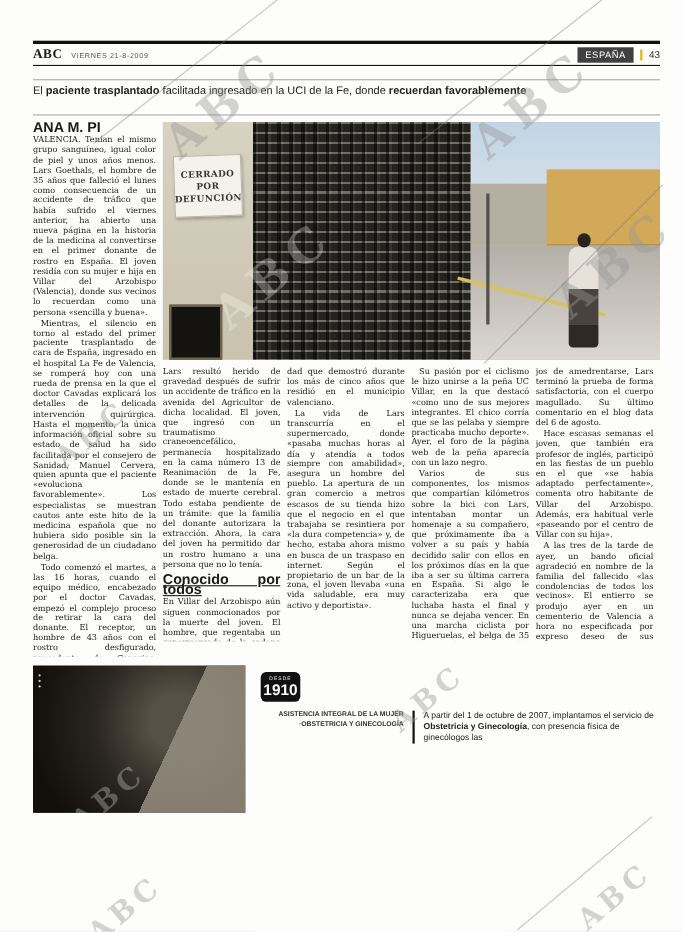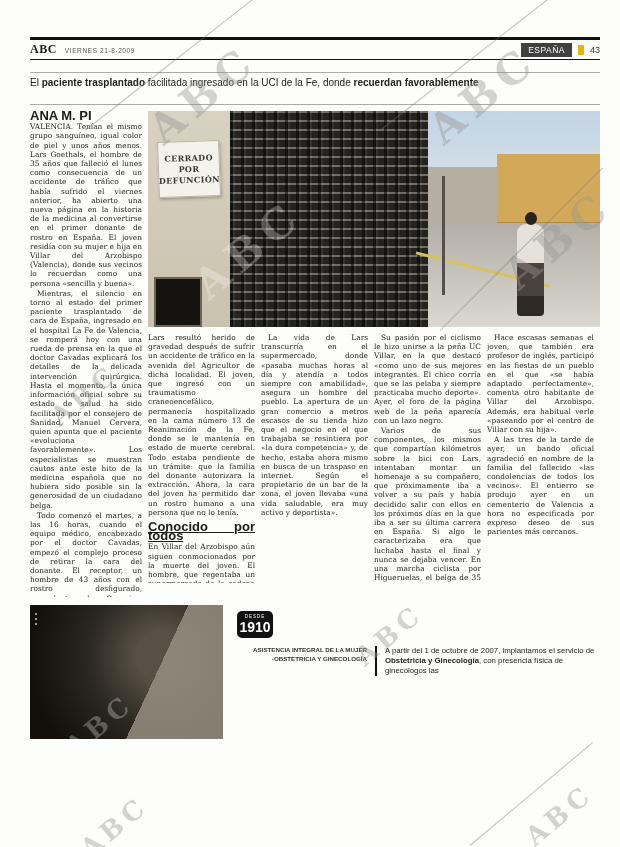--- a/index.html
+++ b/index.html
@@ -18,21 +18,21 @@
 
   
   .topline{margin-top:37px;height:3px;background:#111;}
   .hdr{display:flex;align-items:baseline;height:15px;margin-top:2px;}
   .brand{font-family:"Liberation Serif",serif;font-weight:bold;font-size:12px;letter-spacing:.5px;}
   .hdate{font-family:"Liberation Sans",sans-serif;font-size:6.5px;color:#555;margin-left:8px;letter-spacing:.6px;}
   .hsp{flex:1;}
   .badge-sec{background:#404040;color:#fff;font-family:"Liberation Sans",sans-serif;
              font-weight:normal;font-size:8.5px;padding:2px 7px;letter-spacing:.5px;}
   .pnum{font-family:"Liberation Sans",sans-serif;font-size:9px;color:#333;
-        border-left:6px solid #eab308;margin-left:6px;padding-left:6px;}
+        border-left:2px solid #eab308;margin-left:6px;padding-left:6px;}
   .hdrule{height:1px;background:#111;margin-top:2px;}
 
   
   .hl{margin-top:20px;line-height:37px;font-size:31px;letter-spacing:-.3px;}
   .hl .sans{font-family:"Liberation Sans",sans-serif;font-weight:800;letter-spacing:-.8px;}
   .subrule{height:1px;background:#aaa;margin-top:12px;}
   .subhead{font-family:"Liberation Sans",sans-serif;font-size:10px;color:#222;
            padding:4px 0 4px 0;}
   .subhead b{font-weight:800;}
 
@@ -164,27 +164,29 @@
           </div>
         </figure>
 
         <div class="cols4">
           <div class="col">
             <p class="para">Lars resultó herido de gravedad después de sufrir un accidente de tráfico en la avenida del Agricultor de dicha localidad. El joven, que ingresó con un traumatismo craneoencefálico, permanecía hospitalizado en la cama número 13 de Reanimación de la Fe, donde se le mantenía en estado de muerte cerebral. Todo estaba pendiente de un trámite: que la familia del donante autorizara la extracción. Ahora, la cara del joven ha permitido dar un rostro humano a una persona que no lo tenía.</p>
             <div class="crosshead">Conocido por todos</div>
             <p class="para">En Villar del Arzobispo aún siguen conmocionados por la muerte del joven. El hombre, que regentaba un supermercado de la cadena SUMA, era muy conocido por los vecinos por el buen trato y la amabili-</p>
           </div>
           <div class="col">
+            <p class="para">dad que demostró durante los más de cinco años que residió en el municipio valenciano.</p>
             <p class="para ind">La vida de Lars transcurría en el supermercado, donde «pasaba muchas horas al día y atendía a todos siempre con amabilidad», asegura un hombre del pueblo. La apertura de un gran comercio a metros escasos de su tienda hizo que el negocio en el que trabajaba se resintiera por «la dura competencia» y, de hecho, estaba ahora mismo en busca de un traspaso en internet. Según el propietario de un bar de la zona, el joven llevaba «una vida saludable, era muy activo y deportista».</p>
           </div>
           <div class="col">
             <p class="para ind">Su pasión por el ciclismo le hizo unirse a la peña UC Villar, en la que destacó «como uno de sus mejores integrantes. El chico corría que se las pelaba y siempre practicaba mucho deporte». Ayer, el foro de la página web de la peña aparecía con un lazo negro.</p>
             <p class="para ind">Varios de sus componentes, los mismos que compartían kilómetros sobre la bici con Lars, intentaban montar un homenaje a su compañero, que próximamente iba a volver a su país y había decidido salir con ellos en los próximos días en la que iba a ser su última carrera en España. Si algo le caracterizaba era que luchaba hasta el final y nunca se dejaba vencer. En una marcha ciclista por Higueruelas, el belga de 35 años sufrió una fuerte caída en las sendas de un pinar. Le-</p>
           </div>
           <div class="col">
+            <p class="para">jos de amedrentarse, Lars terminó la prueba de forma satisfactoria, con el cuerpo magullado. Su último comentario en el blog data del 6 de agosto.</p>
             <p class="para ind">Hace escasas semanas el joven, que también era profesor de inglés, participó en las fiestas de un pueblo en el que «se había adaptado perfectamente», comenta otro habitante de Villar del Arzobispo. Además, era habitual verle «paseando por el centro de Villar con su hija».</p>
             <p class="para ind">A las tres de la tarde de ayer, un bando oficial agradeció en nombre de la familia del fallecido «las condolencias de todos los vecinos». El entierro se produjo ayer en un cementerio de Valencia a hora no especificada por expreso deseo de sus parientes más cercanos.</p>
           </div>
         </div>
       </div>
     </div>
 
     <section class="ad">
       <div class="ad-photo">
         <div class="ad-dots"></div>

